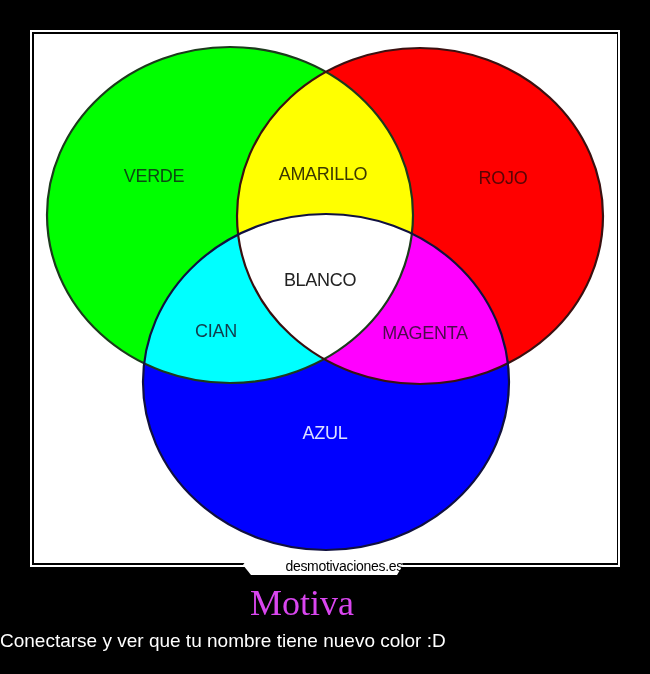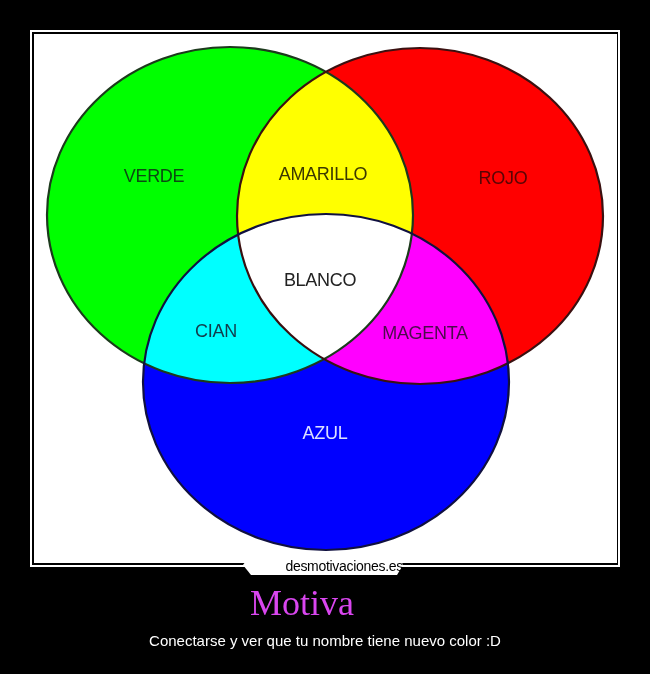--- a/index.html
+++ b/index.html
@@ -22,22 +22,22 @@
   .wm-text {
     position: absolute; left: 245px; top: 558px; width: 158px; height: 16px;
     text-align: right; font-size: 14px; line-height: 16px; color: #000;
     letter-spacing: -0.3px; pointer-events: auto;
   }
   .title {
     position: absolute; left: 0; top: 580px; width: 532px; text-align: center;
     font-family: "Liberation Serif", serif; color: #d946ef; font-size: 36px; line-height: 46px; margin-left: 36px;
   }
   .subtitle {
-    position: absolute; left: 0; top: 631px; width: 650px; text-align: center;
-    color: #fff; font-size: 15px; line-height: 20px;
+    position: absolute; left: 0; top: 631px; width: 650px; text-align: left;
+    color: #fff; font-size: 19px; line-height: 20px;
   }
   .lbl { font-family: "Liberation Sans", sans-serif; font-size: 18px; letter-spacing: -0.3px; }
 </style>
 </head>
 <body>
 
 <div class="frame-line"></div>
 
 <div class="poster">
   <svg width="650" height="674" viewBox="0 0 650 674" xmlns="http://www.w3.org/2000/svg">

